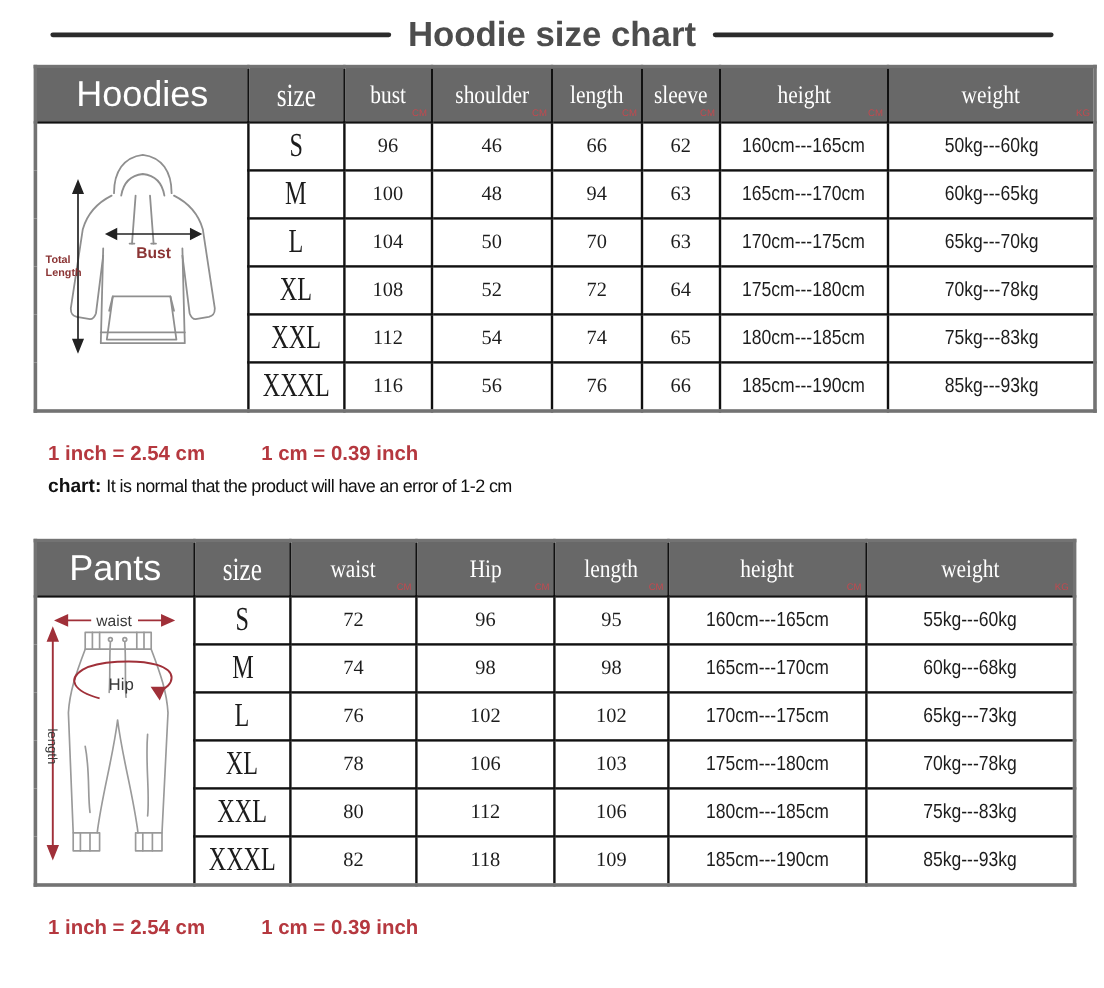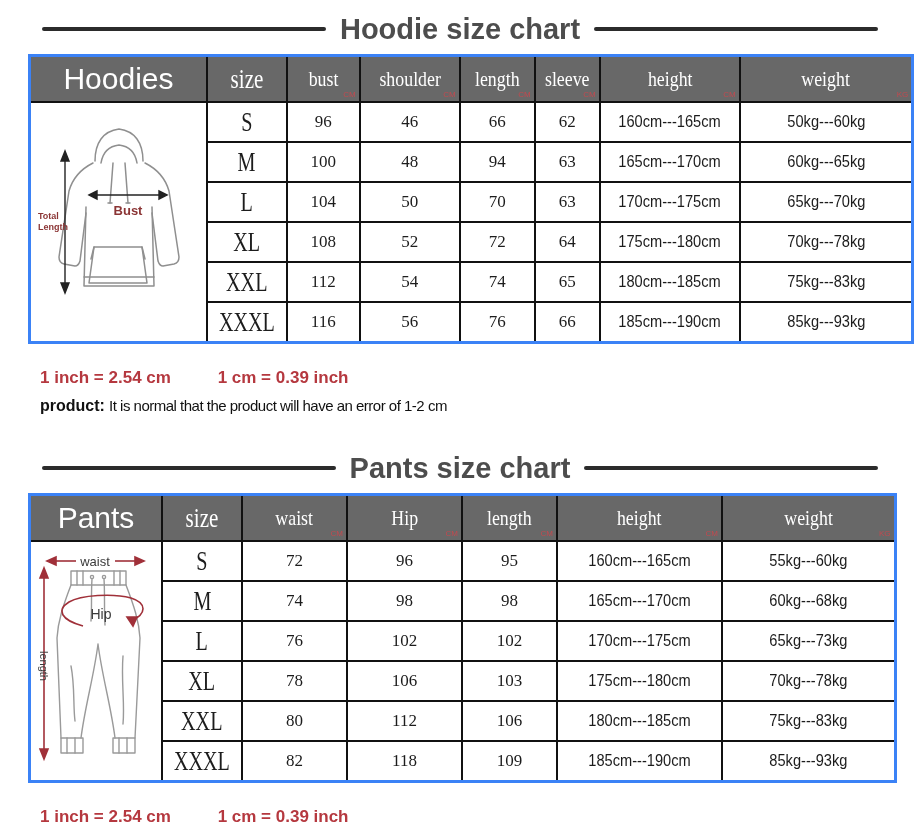--- a/index.html
+++ b/index.html
@@ -12,21 +12,21 @@
     display:flex; align-items:center; padding:0 42px; margin-top:10px; height:38px;
   }
   .title-row .rule { flex:1; height:4px; background:#2b2b2b; border-radius:2px; }
   .chart-title {
     margin:0 14px; font-size:29px; font-weight:700; color:#4d4d4d;
     letter-spacing:0px; white-space:nowrap; font-family:"Liberation Sans", sans-serif;
   }
   
   table.size-table {
     border-collapse:collapse; table-layout:fixed; margin:6px 4px 0 28px;
-    border:3px solid #3b82f6;
+    border:3px solid #737373;
   }
   table.size-table th, table.size-table td {
     border:2px solid #111; text-align:center; vertical-align:middle; padding:0;
   }
   table.size-table thead th { background:#686868; color:#fff; height:44px; position:relative; }
   table.size-table tbody td { height:38px; background:#fff; color:#1c1c1c; }
   .corner-label { font-size:30px; font-weight:400; color:#fff; font-family:"Liberation Sans", sans-serif; }
   .hdr-text {
     display:inline-block; transform:scaleX(0.85); font-family:"Liberation Serif", serif;
     font-size:21px; font-weight:500; color:#fff;
@@ -171,32 +171,27 @@
         </tr>
       </tbody>
     </table>
 
     <div class="notes">
       <div class="conv-line">
         <span>1 inch = 2.54 cm</span>
         <span class="conv2">1 cm = 0.39 inch</span>
       </div>
       <div class="prompt-line">
-        <span class="plabel">product:</span>
+        <span class="plabel">chart:</span>
         <span class="ptext">It is normal that the product will have an error of 1-2 cm</span>
       </div>
     </div>
   </section>
 
   <section class="pants-section">
-    <div class="title-row">
-      <span class="rule"></span>
-      <h1 class="chart-title">Pants size chart</h1>
-      <span class="rule"></span>
-    </div>
 
     <table class="size-table">
       <colgroup>
         <col style="width:132px">
           <col style="width:80px">
           <col style="width:105px">
           <col style="width:115px">
         <col style="width:95px">
           <col style="width:165px">
           <col style="width:173px">

